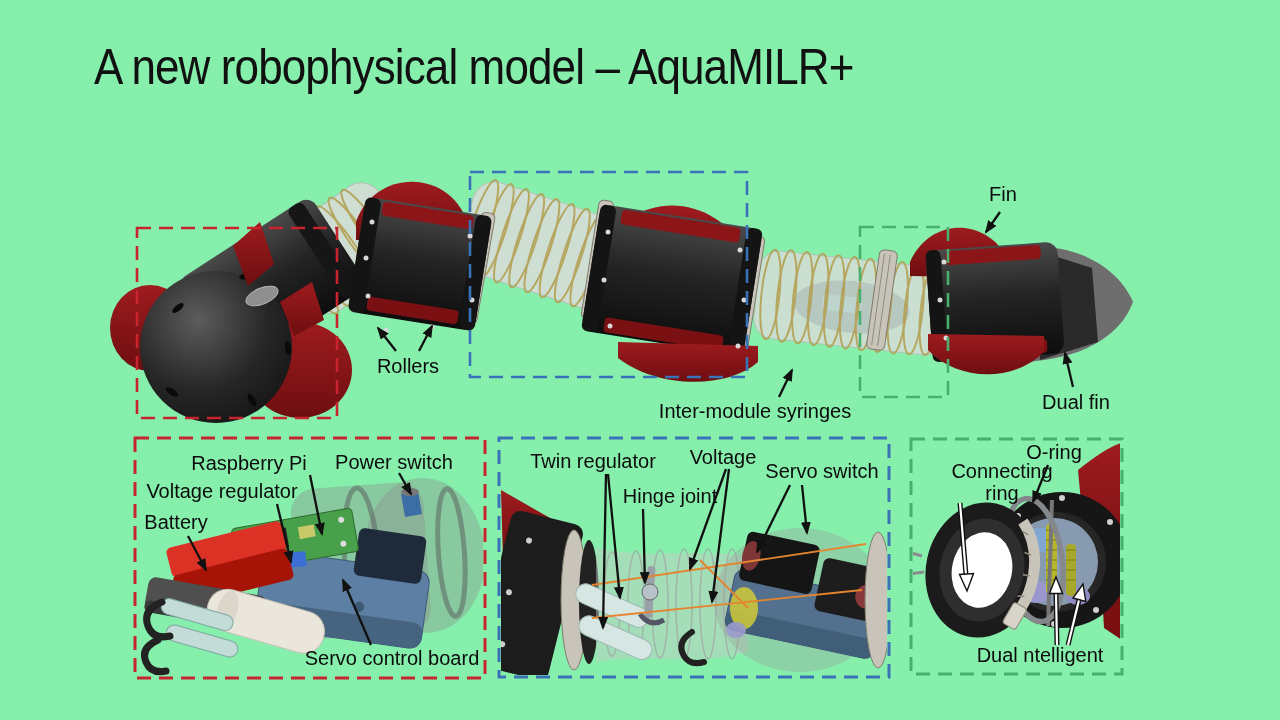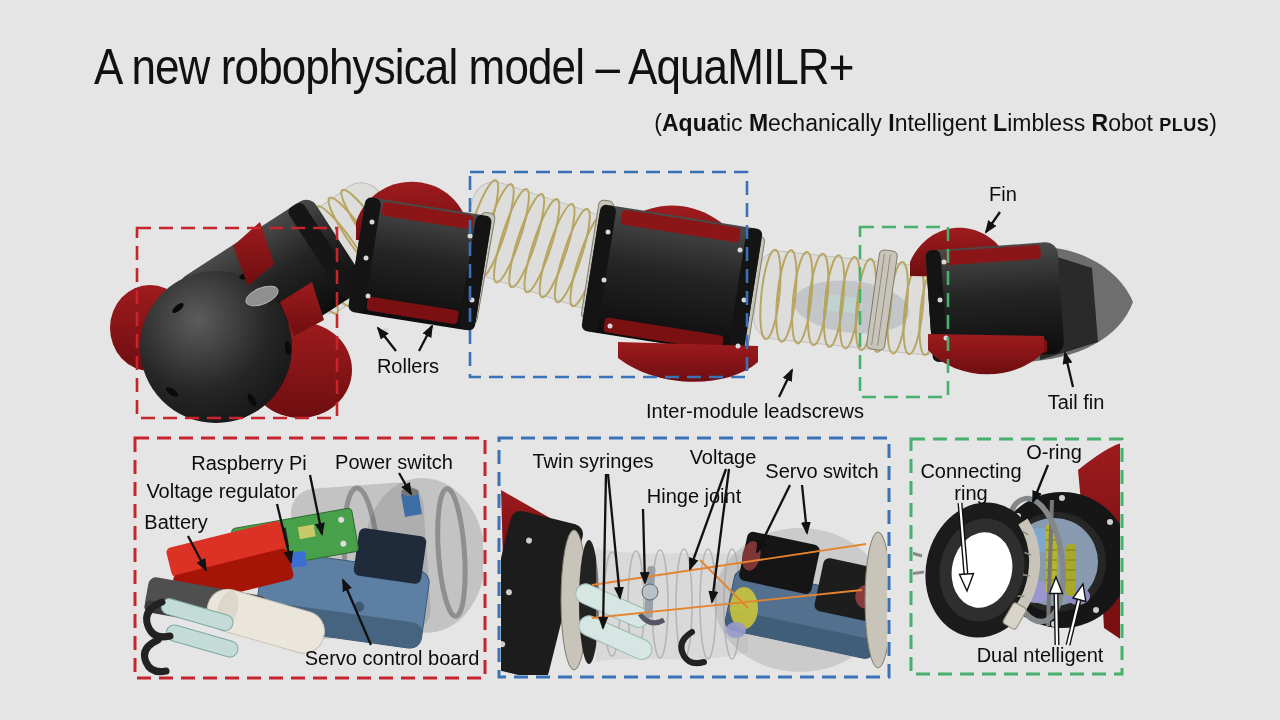--- a/index.html
+++ b/index.html
@@ -1,46 +1,43 @@
 <!DOCTYPE html>
 <html><head>
 <meta charset="utf-8">
 <style>
   html,body{margin:0;padding:0;background:#888;}
   .slide{
-    position:relative;width:1280px;height:720px;background:#e5e5e5;
+    position:relative;width:1280px;height:720px;background:#86efac;
     overflow:hidden;font-family:"Liberation Sans",sans-serif;color:#0d0d0d;
   }
   .title{
     position:absolute;left:94px;top:38px;margin:0;
     font-size:50px;font-weight:500;letter-spacing:-1px;color:#111;
     transform:scaleX(.88);transform-origin:left top;white-space:nowrap;
   }
   .subtitle{
     position:absolute;top:110px;right:63px;font-size:23px;color:#111;white-space:nowrap;
   }
   .subtitle .b{font-weight:700;}
   .subtitle .sc{font-weight:700;font-size:18px;letter-spacing:.5px;}
   .art{position:absolute;left:0;top:0;width:1280px;height:720px;}
   .lbl{
     position:absolute;transform:translate(-50%,-50%);
     font-size:20px;line-height:1.1;color:#0c0c0c;white-space:nowrap;text-align:center;
   }
-  .lbl.two{white-space:pre-line;}
+  .lbl.two{white-space:pre-line;margin-left:31px;}
 </style>
 </head>
 <body>
 
 <div class="slide">
 
   <h1 class="title">A new robophysical model – AquaMILR+</h1>
 
-  <div class="subtitle">
-    <span>(</span><span class="b">Aqua</span><span>tic </span><span class="b">M</span><span>echanically </span><span class="b">I</span><span>ntelligent </span><span class="b">L</span><span>imbless </span><span class="b">R</span><span>obot </span><span class="b sc">PLUS</span><span>)</span>
-  </div>
 
   <svg class="art" viewBox="0 0 1280 720">
     <defs>
       <linearGradient id="gMod" x1="0" y1="0" x2="0" y2="1">
         <stop offset="0" stop-color="#4a4a4a"></stop>
           <stop offset=".45" stop-color="#242424"></stop>
           <stop offset="1" stop-color="#0d0d0d"></stop>
       </linearGradient>
       <radialGradient id="gSphere" cx=".38" cy=".32" r=".85">
         <stop offset="0" stop-color="#5c5c5c"></stop>
@@ -408,32 +405,32 @@
       <g>
         <line x1="1068" y1="645" x2="1079" y2="600" stroke="#111" stroke-width="5"></line>
         <line x1="1068" y1="645" x2="1079" y2="600" stroke="#FFF" stroke-width="2.2"></line>
         <polygon points="1083,584 1085.8,601.5 1073,598" fill="#FFF" stroke="#111" stroke-width="1.4"></polygon>
       </g>
     </g>
   </svg>
 
   <div class="lbl" style="left:1003px;top:194px">Fin</div>
   <div class="lbl" style="left:408px;top:366px">Rollers</div>
-  <div class="lbl" style="left:755px;top:411px">Inter-module leadscrews</div>
-  <div class="lbl" style="left:1076px;top:402px">Tail fin</div>
+  <div class="lbl" style="left:755px;top:411px">Inter-module syringes</div>
+  <div class="lbl" style="left:1076px;top:402px">Dual fin</div>
 
   <div class="lbl" style="left:249px;top:463px">Raspberry Pi</div>
   <div class="lbl" style="left:394px;top:462px">Power switch</div>
   <div class="lbl" style="left:222px;top:491px">Voltage regulator</div>
   <div class="lbl" style="left:176px;top:522px">Battery</div>
   <div class="lbl" style="left:392px;top:658px">Servo control board</div>
 
-  <div class="lbl" style="left:593px;top:461px">Twin syringes</div>
+  <div class="lbl" style="left:593px;top:461px">Twin regulator</div>
   <div class="lbl" style="left:723px;top:457px">Voltage</div>
-  <div class="lbl" style="left:694px;top:496px">Hinge joint</div>
+  <div class="lbl" style="left:670px;top:496px">Hinge joint</div>
   <div class="lbl" style="left:822px;top:471px">Servo switch</div>
 
   <div class="lbl" style="left:1054px;top:452px">O-ring</div>
   <div class="lbl two" style="left:971px;top:482px">Connecting
 ring</div>
   <div class="lbl" style="left:1040px;top:655px">Dual ntelligent</div>
 
 </div>
 
 </body></html>

